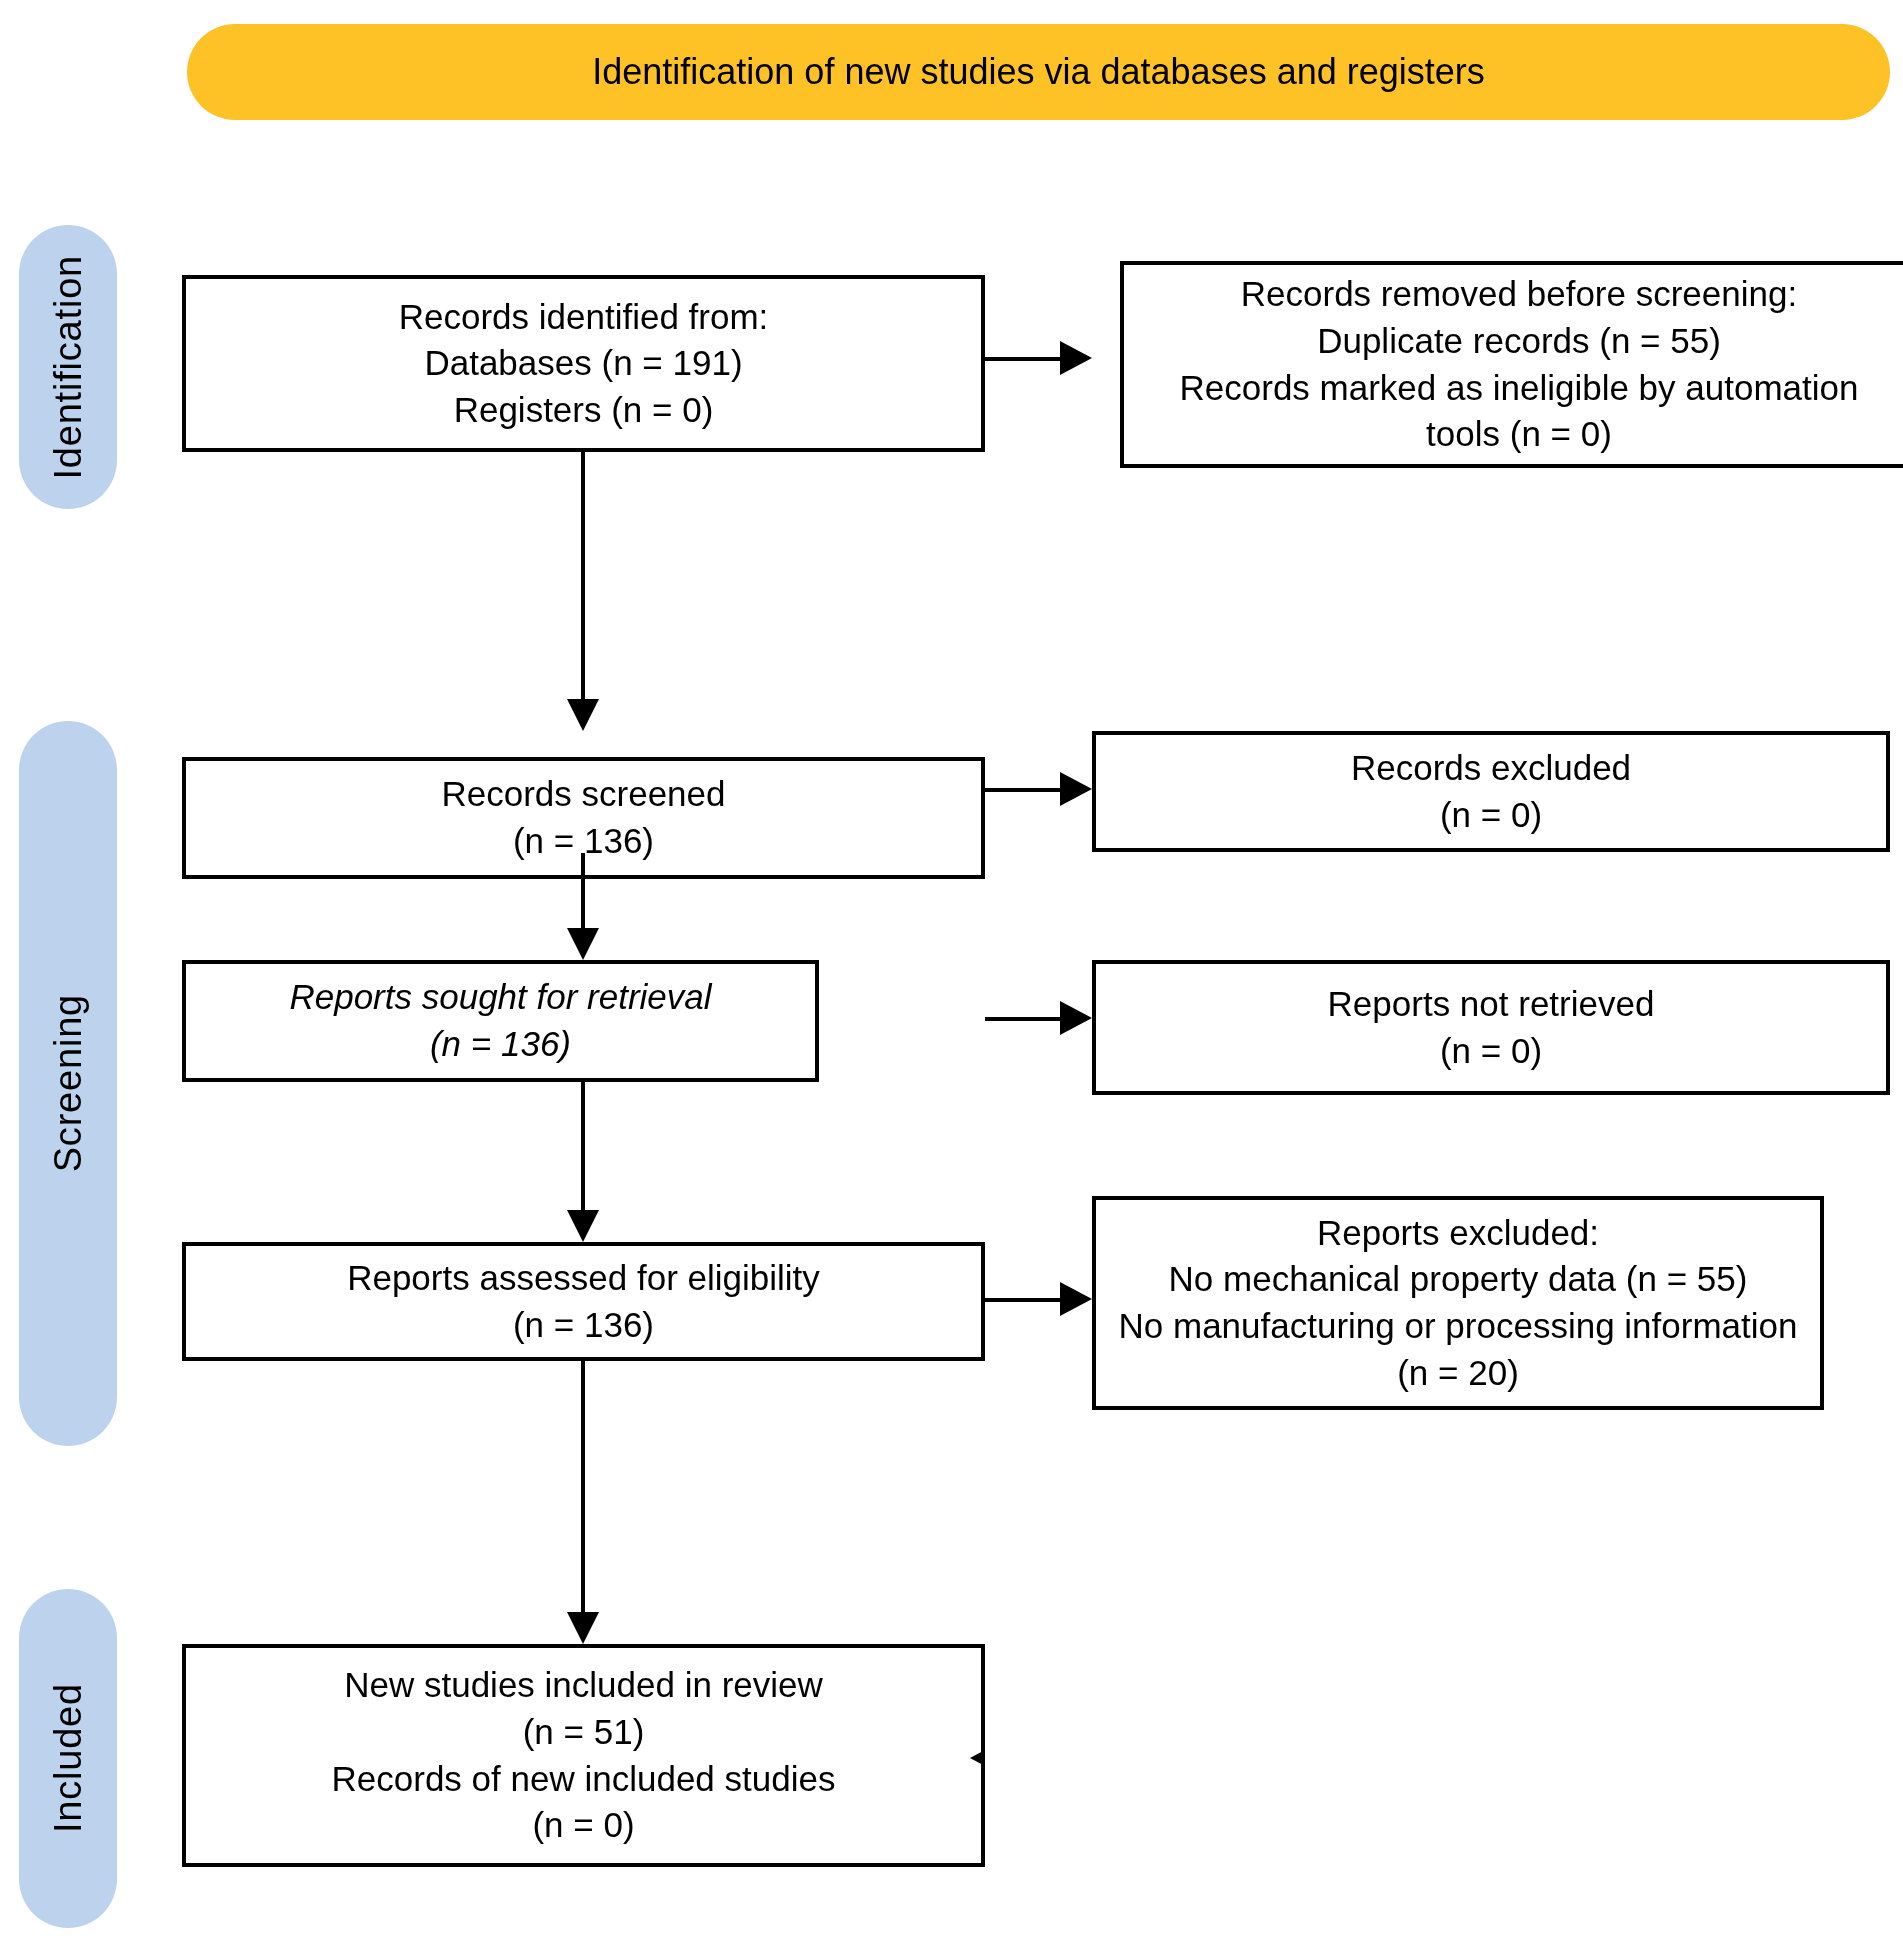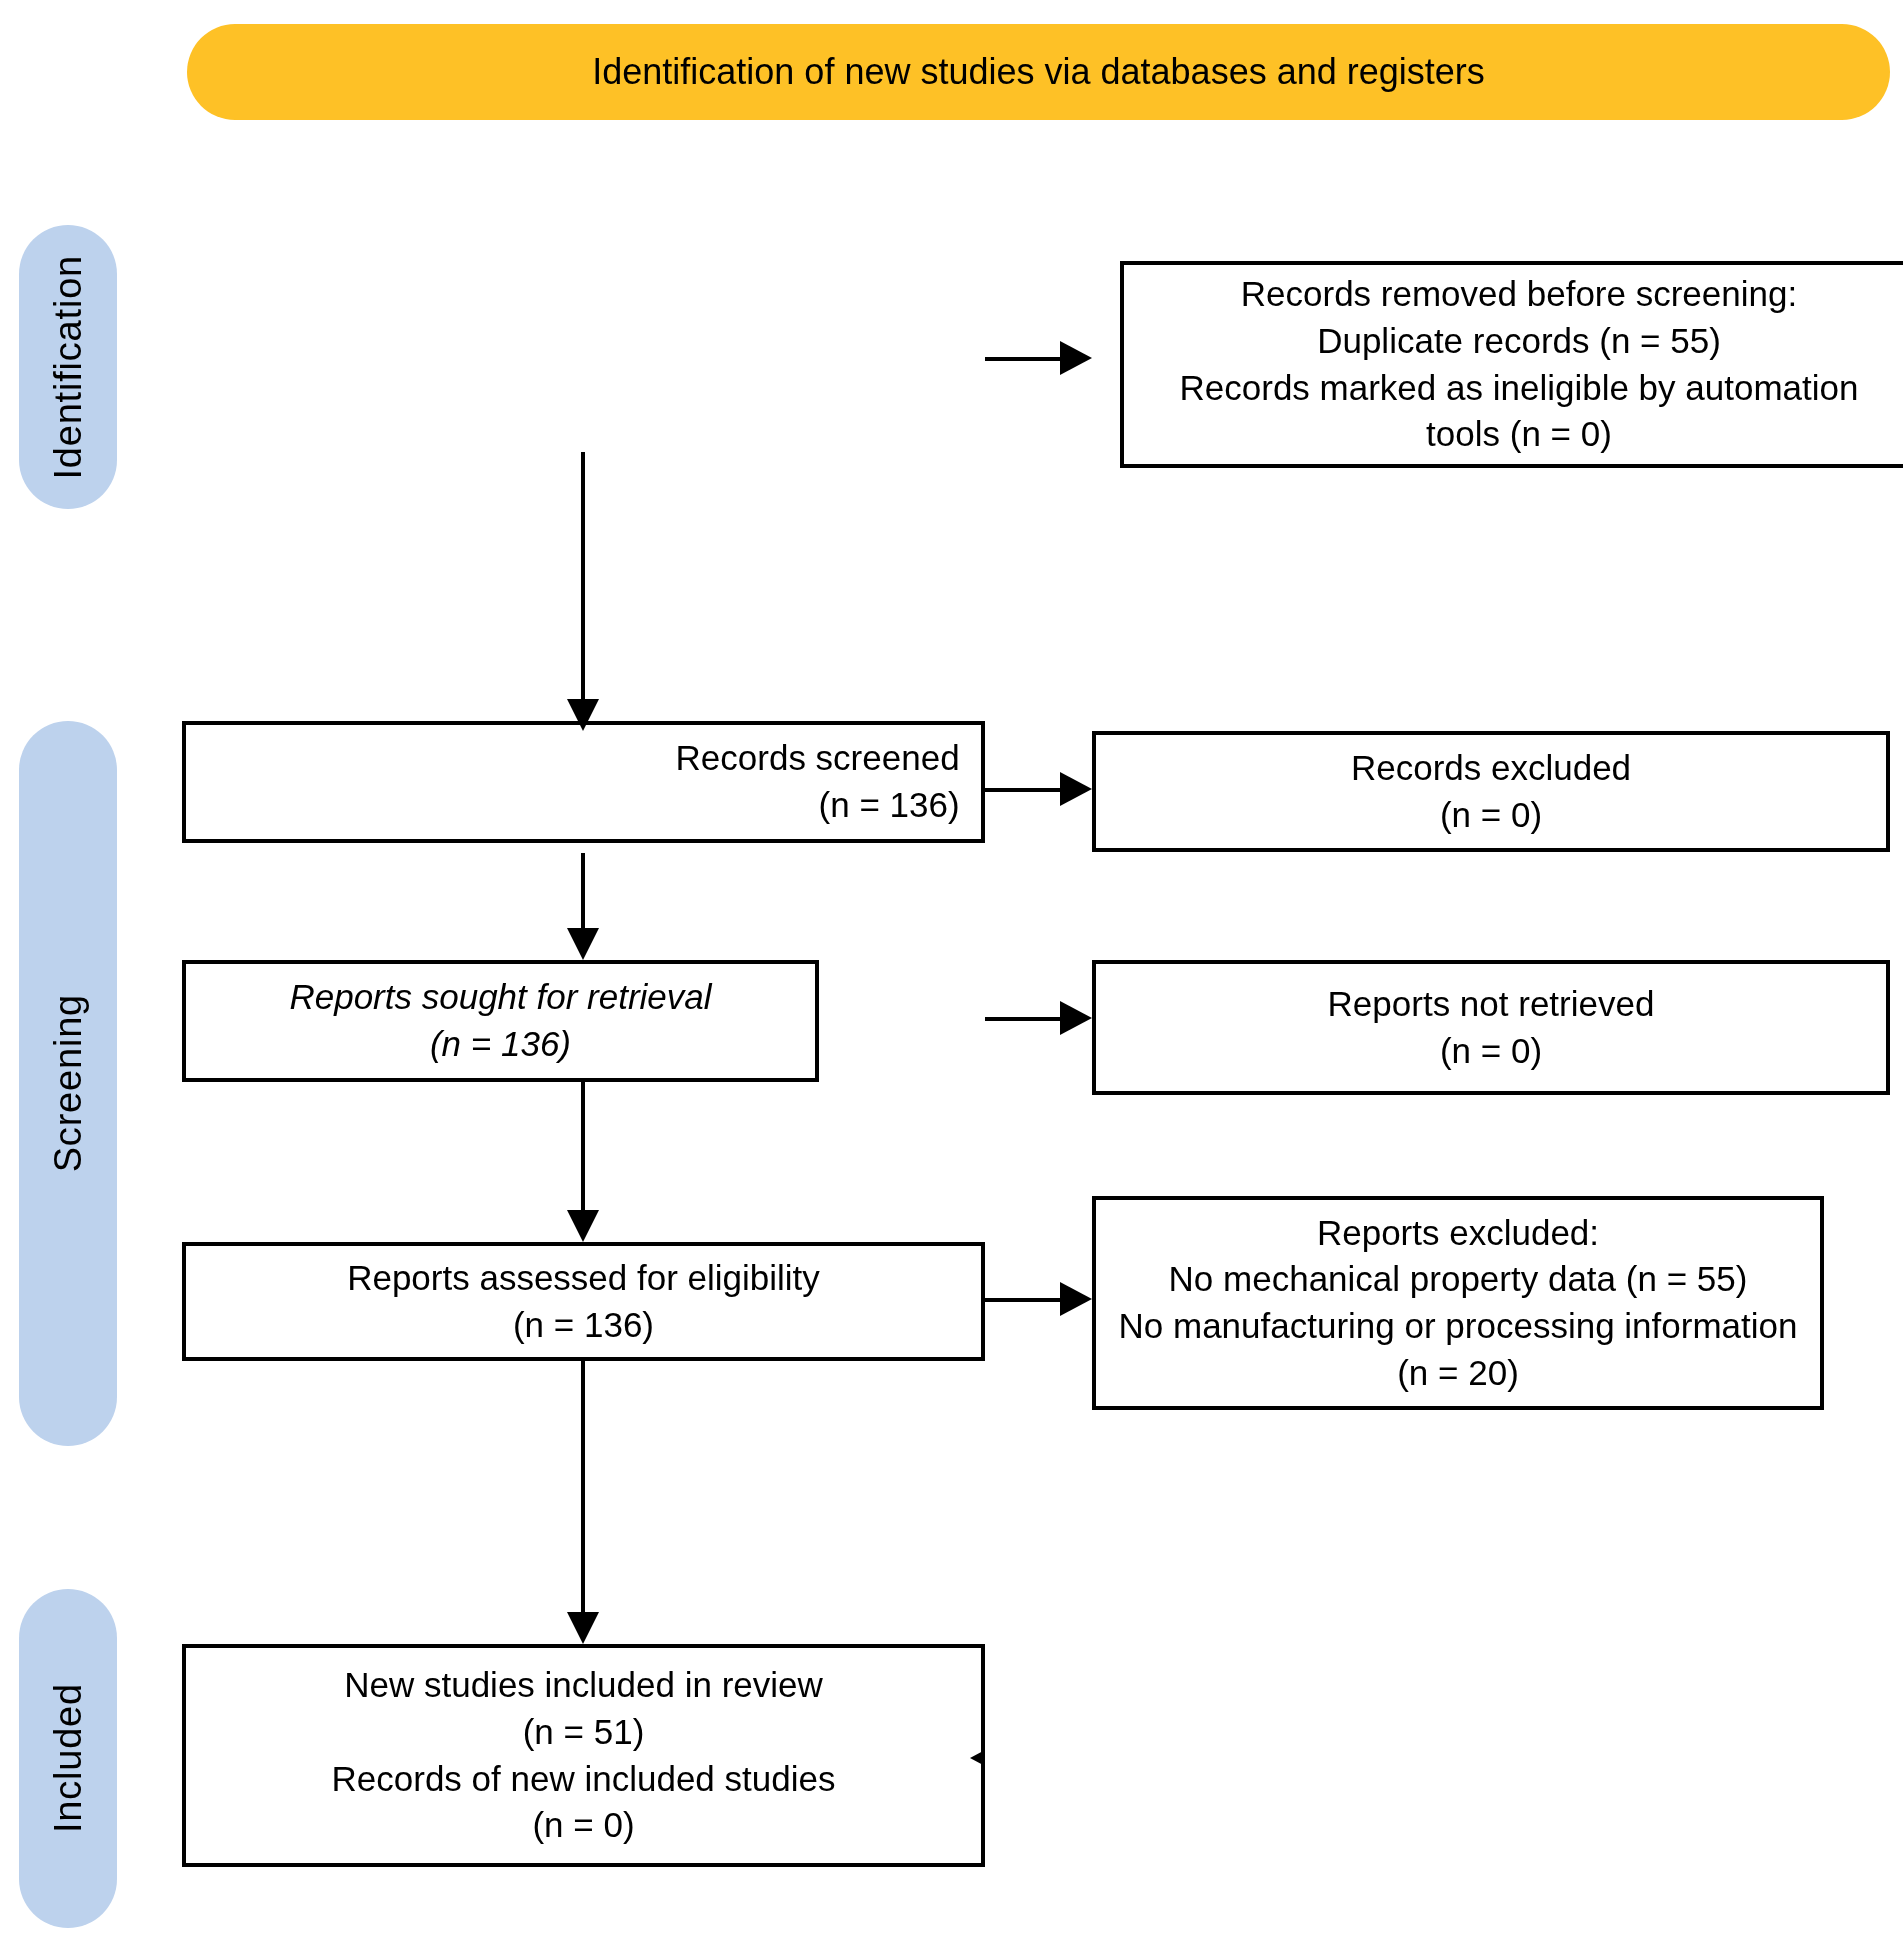--- a/index.html
+++ b/index.html
@@ -90,27 +90,32 @@
   <div class="stage-pill" style="top: 225px; height: 284px; background: rgb(189, 210, 237);">
     <span>Identification</span>
   </div>
   <div class="stage-pill" style="top: 721px; height: 725px; background: rgb(189, 210, 237);">
     <span>Screening</span>
   </div>
   <div class="stage-pill" style="top: 1589px; height: 339px; background: rgb(189, 210, 237);">
     <span>Included</span>
   </div>
 
+  <div class="box" style="left:182px; top:275px; width:803px; height:177px;">
+    <div>Records identified from:</div>
+    <div>Databases (n = 191)</div>
+    <div>Registers (n = 0)</div>
+  </div>
   <div class="box" style="left:1092px; top:261px; width:798px; height:207px;margin-left:28px;">
     <div>Records removed before screening:</div>
     <div>Duplicate records (n = 55)</div>
     <div>Records marked as ineligible by automation tools (n = 0)</div>
   </div>
 
-  <div class="box" style="left:182px; top:721px; width:803px; height:122px;text-align:right;">
+  <div class="box" style="left:182px; top:757px; width:803px; height:122px;">
     <div>Records screened</div>
     <div>(n = 136)</div>
   </div>
   <div class="box" style="left:1092px; top:731px; width:798px; height:121px;align-items:flex-end;">
     <div>Records excluded</div>
     <div>(n = 0)</div>
   </div>
 
   <div class="box" style="left:182px; top:960px; width:637px; height:122px;font-style:italic;">
     <div>Reports sought for retrieval</div>

